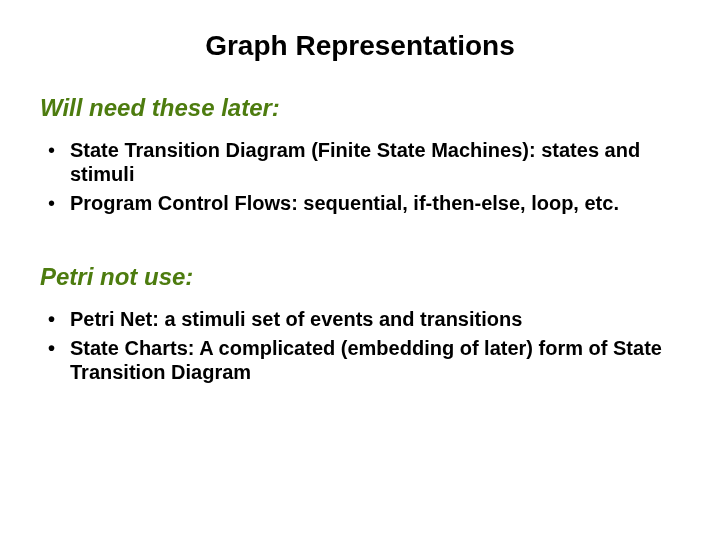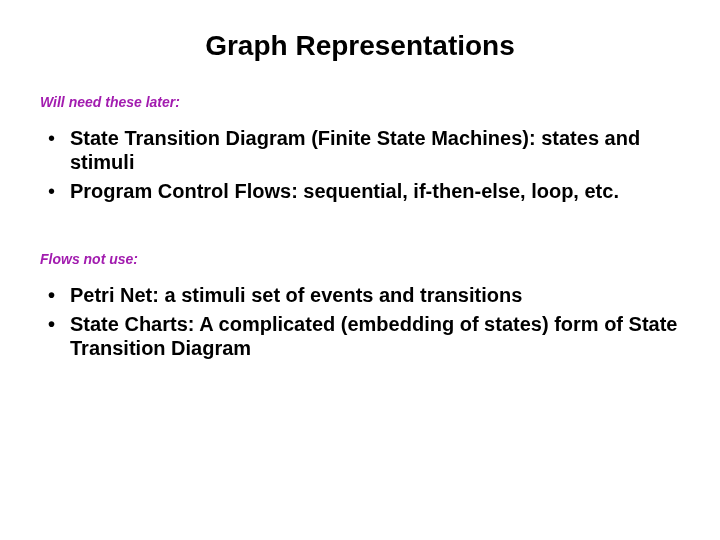--- a/index.html
+++ b/index.html
@@ -20,22 +20,22 @@
   }
   .title {
     text-align: center;
     font-size: 28px;
     font-weight: bold;
     margin: 6px 0 32px 0;
   }
   .section-label {
     font-style: italic;
     font-weight: bold;
-    font-size: 14px;
-    color: #a21caf;
+    font-size: 24px;
+    color: #4d7c0f;
     margin: 4px 0 16px 0;
   }
   .section-label-2 {
     margin-top: 48px;
   }
   ul.bullets {
     list-style: none;
     padding: 0 0 0 6px;
     margin: 0;
   }
@@ -69,21 +69,21 @@
   <ul class="bullets">
     <li>
       <span class="bold">State Transition Diagram </span><span class="bold">(Finite State Machines): states and stimuli</span>
     </li>
     <li>
       <span class="bold">Program Control Flows</span><span class="bold">: sequential, if-then-else, loop, etc.</span>
     </li>
   </ul>
 
   <div class="section-label section-label-2">
-    <span>Flows not use:</span>
+    <span>Petri not use:</span>
   </div>
 
   <ul class="bullets">
     <li class="bold">Petri Net: a stimuli set of events and transitions</li>
-    <li class="bold">State Charts: A complicated (embedding of states) form of State Transition Diagram</li>
+    <li class="bold">State Charts: A complicated (embedding of later) form of State Transition Diagram</li>
   </ul>
 
 </div>
 
 </body></html>

